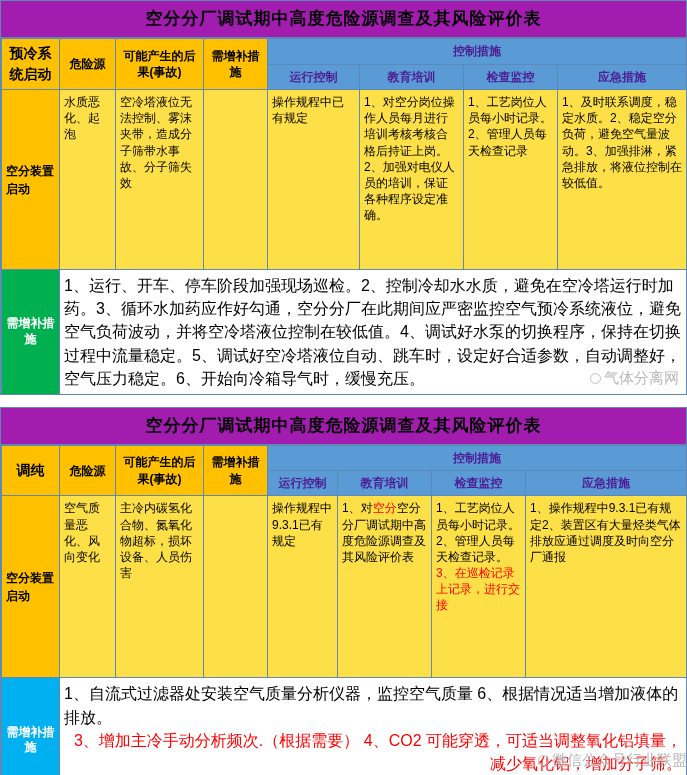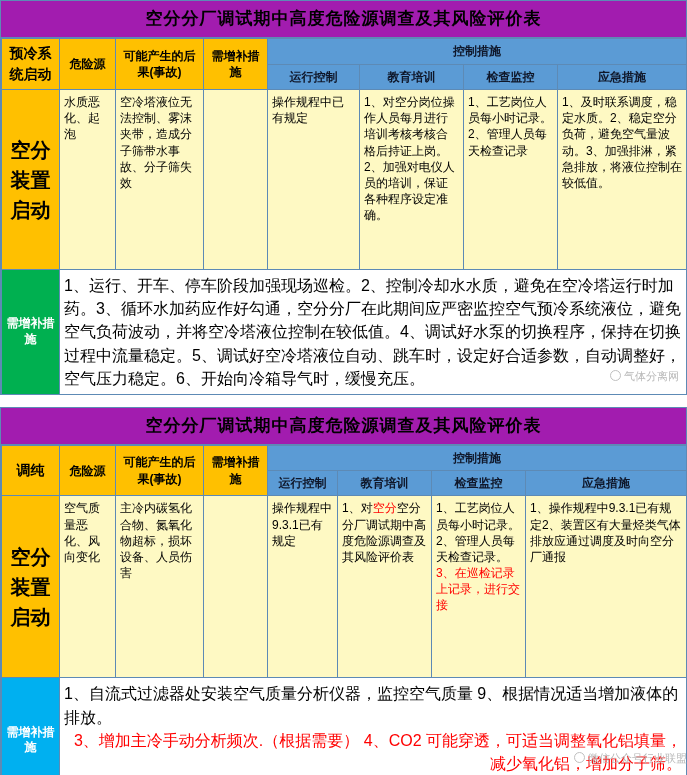--- a/index.html
+++ b/index.html
@@ -46,35 +46,34 @@
   }
   .hdr-yellow {
     background: #ffc000;
     font-weight: bold;
     text-align: center;
     vertical-align: middle;
     color: #000;
   }
   .hdr-blue {
     background: #5b9bd5;
-    color: #0f172a;
+    color: #4c1d95;
     font-weight: bold;
     text-align: center;
     vertical-align: middle;
   }
   .side-yellow {
     background: #ffc000;
     font-weight: bold;
-    text-align: center;
-    vertical-align: middle;
-    font-size: 20px;
+    vertical-align: middle;
+    font-size: 12px;
     line-height: 1.5;
   }
   .cell-body {
-    background: #fef9c3;
+    background: #fde047;
     vertical-align: top;
     margin-top: 20px;
   }
   .green-bar-label {
     background: #00b050;
     color: #ffffff;
     font-weight: bold;
     text-align: center;
     vertical-align: middle;
     font-size: 12px;
@@ -85,21 +84,21 @@
     font-size: 16px;
     line-height: 1.45;
     vertical-align: middle;
   }
   .gap {
     height: 12px;
     background: #ffffff;
   }
   .watermark {
     position: absolute;
-    font-size: 11px;
+    font-size: 15px;
     color: #b8b8b8;
     white-space: nowrap;
   }
   .wm1 { right: 8px; top: 369px; }
   .wm2 { right: 0; top: 751px; }
   .wm-circle {
     display: inline-block;
     width: 11px;
     height: 11px;
     border-radius: 50%;
@@ -199,21 +198,21 @@
         <td class="cell-body">
               <div style="color: rgb(0, 0, 0);">1、工艺岗位人员每小时记录。</div>
               <div style="color: rgb(0, 0, 0);">2、管理人员每天检查记录。</div>
               <div style="color: rgb(255, 0, 0);">3、在巡检记录上记录，进行交接</div>
             </td>
         <td class="cell-body">1、操作规程中9.3.1已有规定2、装置区有大量烃类气体排放应通过调度及时向空分厂通报</td>
       </tr>
       <tr style="height:46px">
         <td class="green-bar-label" style="background:#00b0f0;">需增补措施</td>
         <td class="green-bar-body" colspan="7">
-              <div style="color: rgb(0, 0, 0);">1、自流式过滤器处安装空气质量分析仪器，监控空气质量 9、根据情况适当增加液体的排放。</div>
+              <div style="color: rgb(0, 0, 0);">1、自流式过滤器处安装空气质量分析仪器，监控空气质量 6、根据情况适当增加液体的排放。</div>
               <div style="color: rgb(255, 0, 0); text-align: right;">3、增加主冷手动分析频次.（根据需要） 4、CO2 可能穿透，可适当调整氧化铝填量，减少氧化铝，增加分子筛。</div>
               <div style="color: rgb(0, 0, 0);">9、降低空气进分子筛温度 6、设置风向标</div>
             </td>
       </tr>
     </tbody>
       </table>
   </div>
 
   <div class="watermark wm1">
     <span class="wm-circle"></span><span>气体分离网</span>

